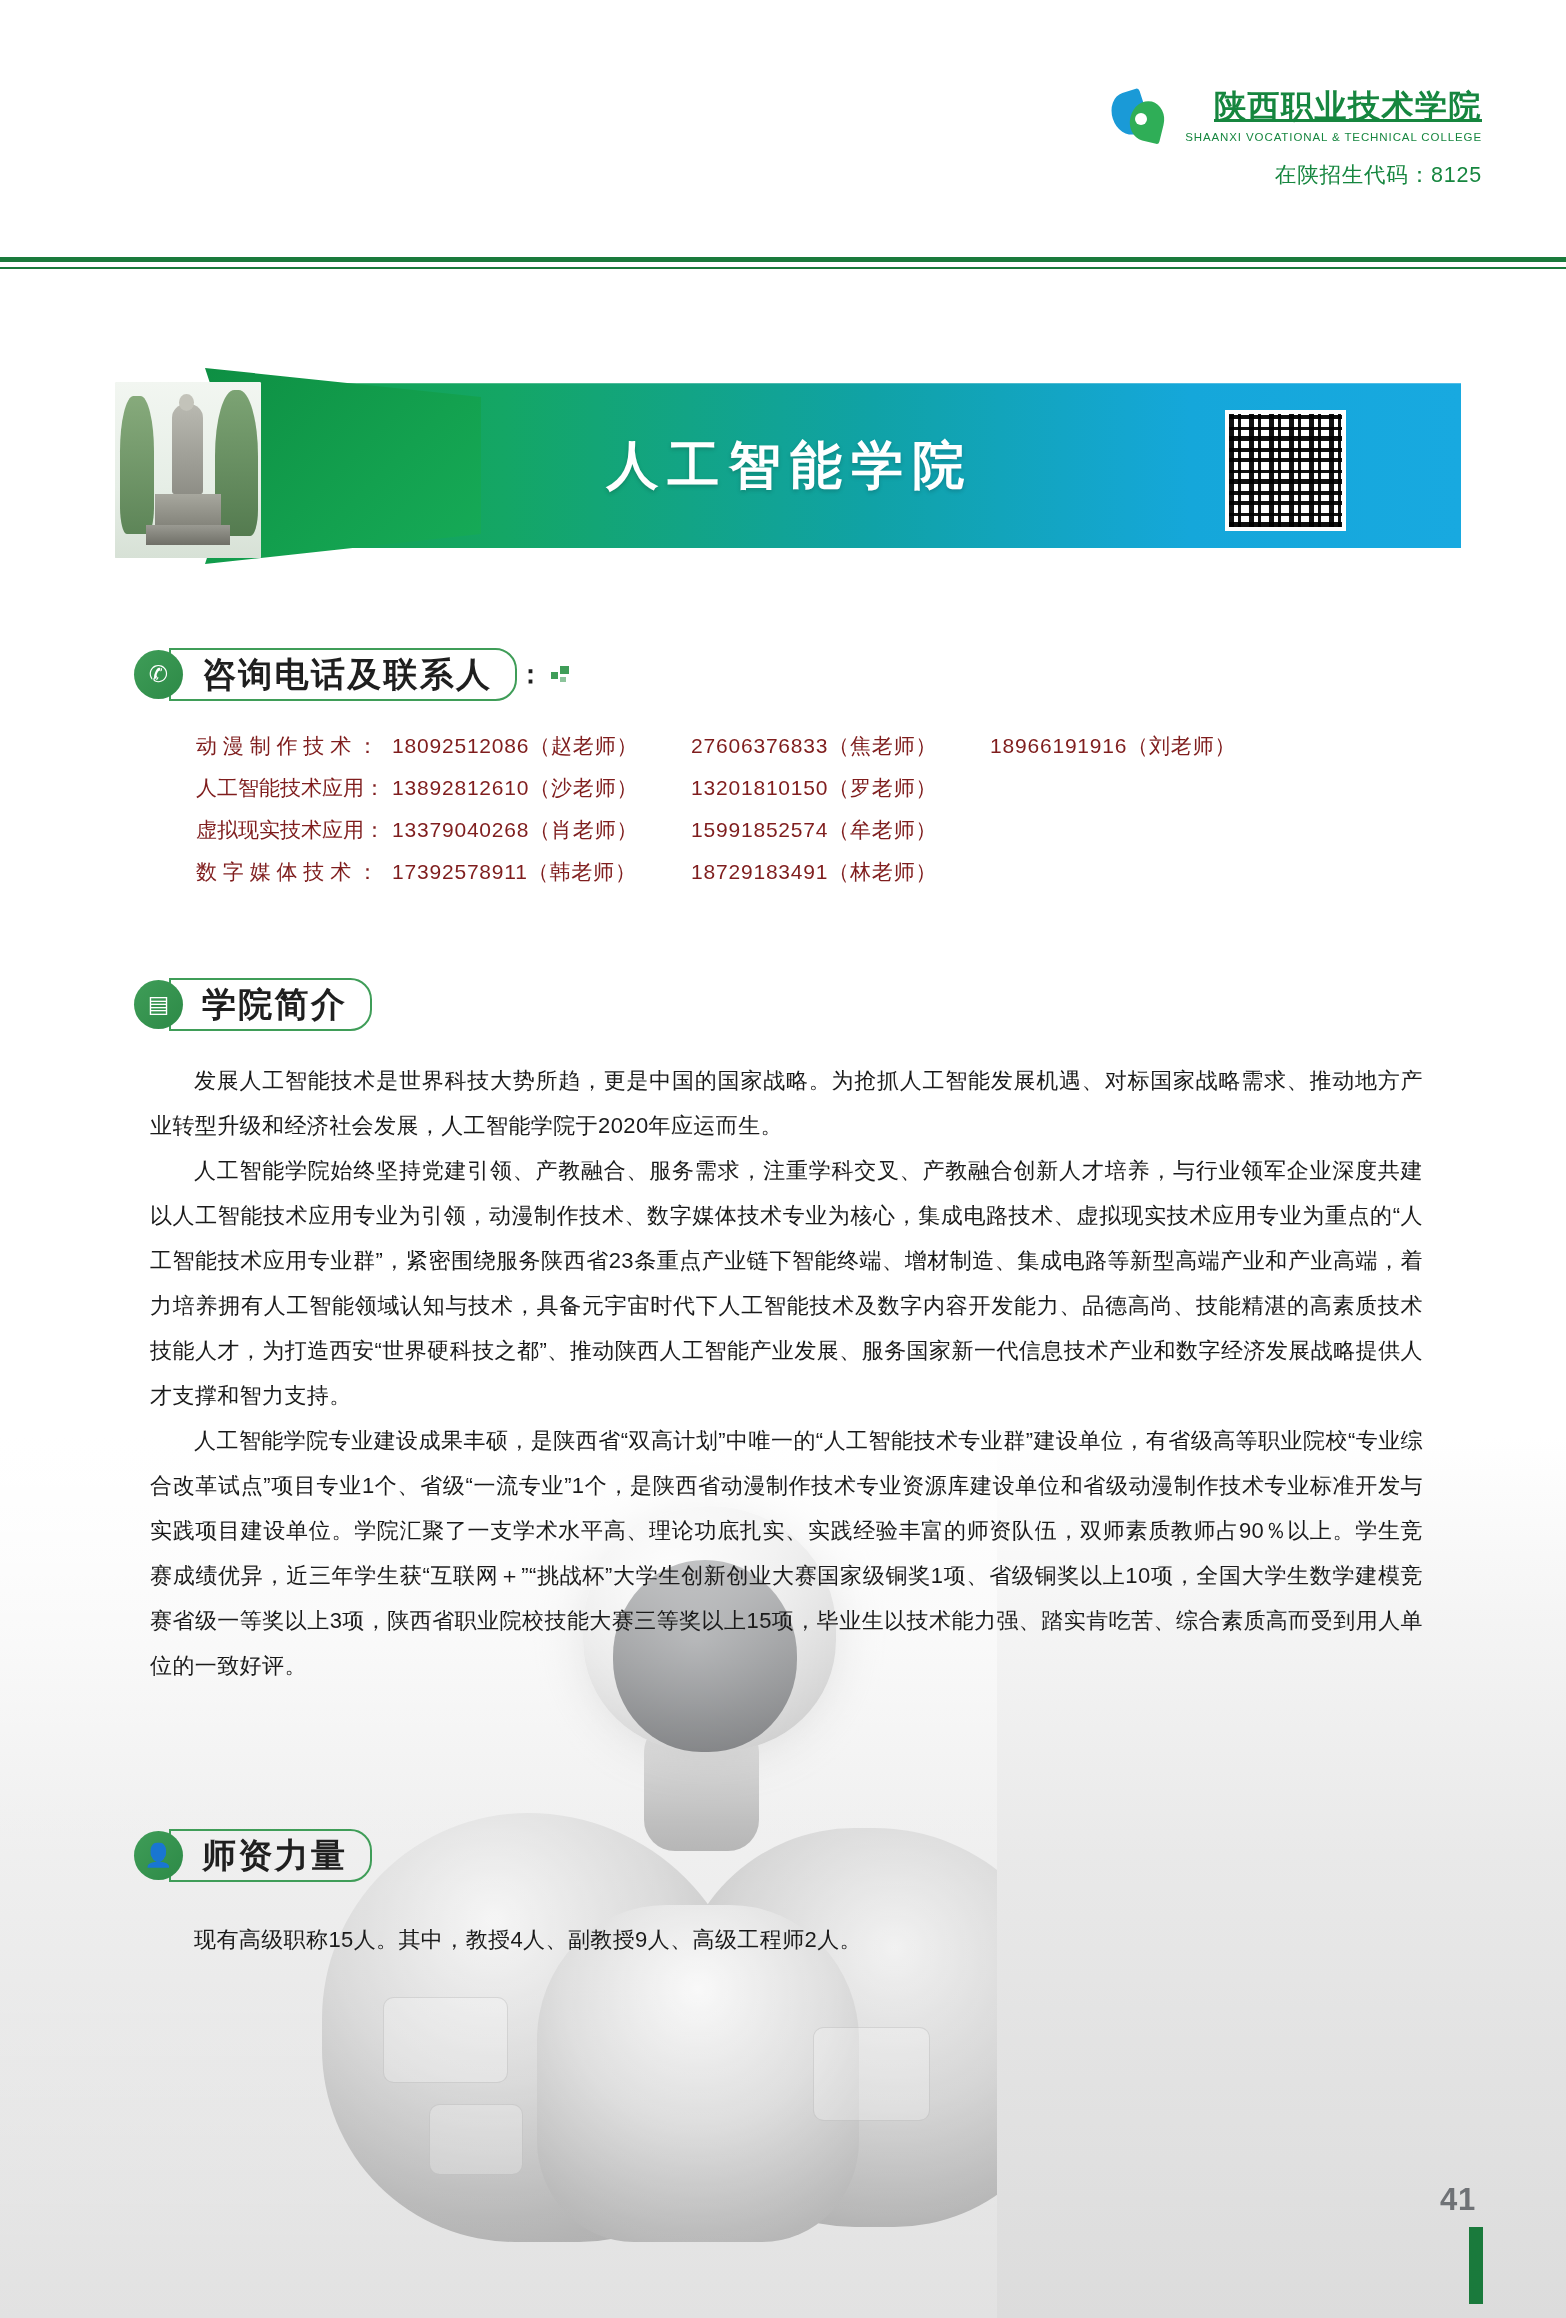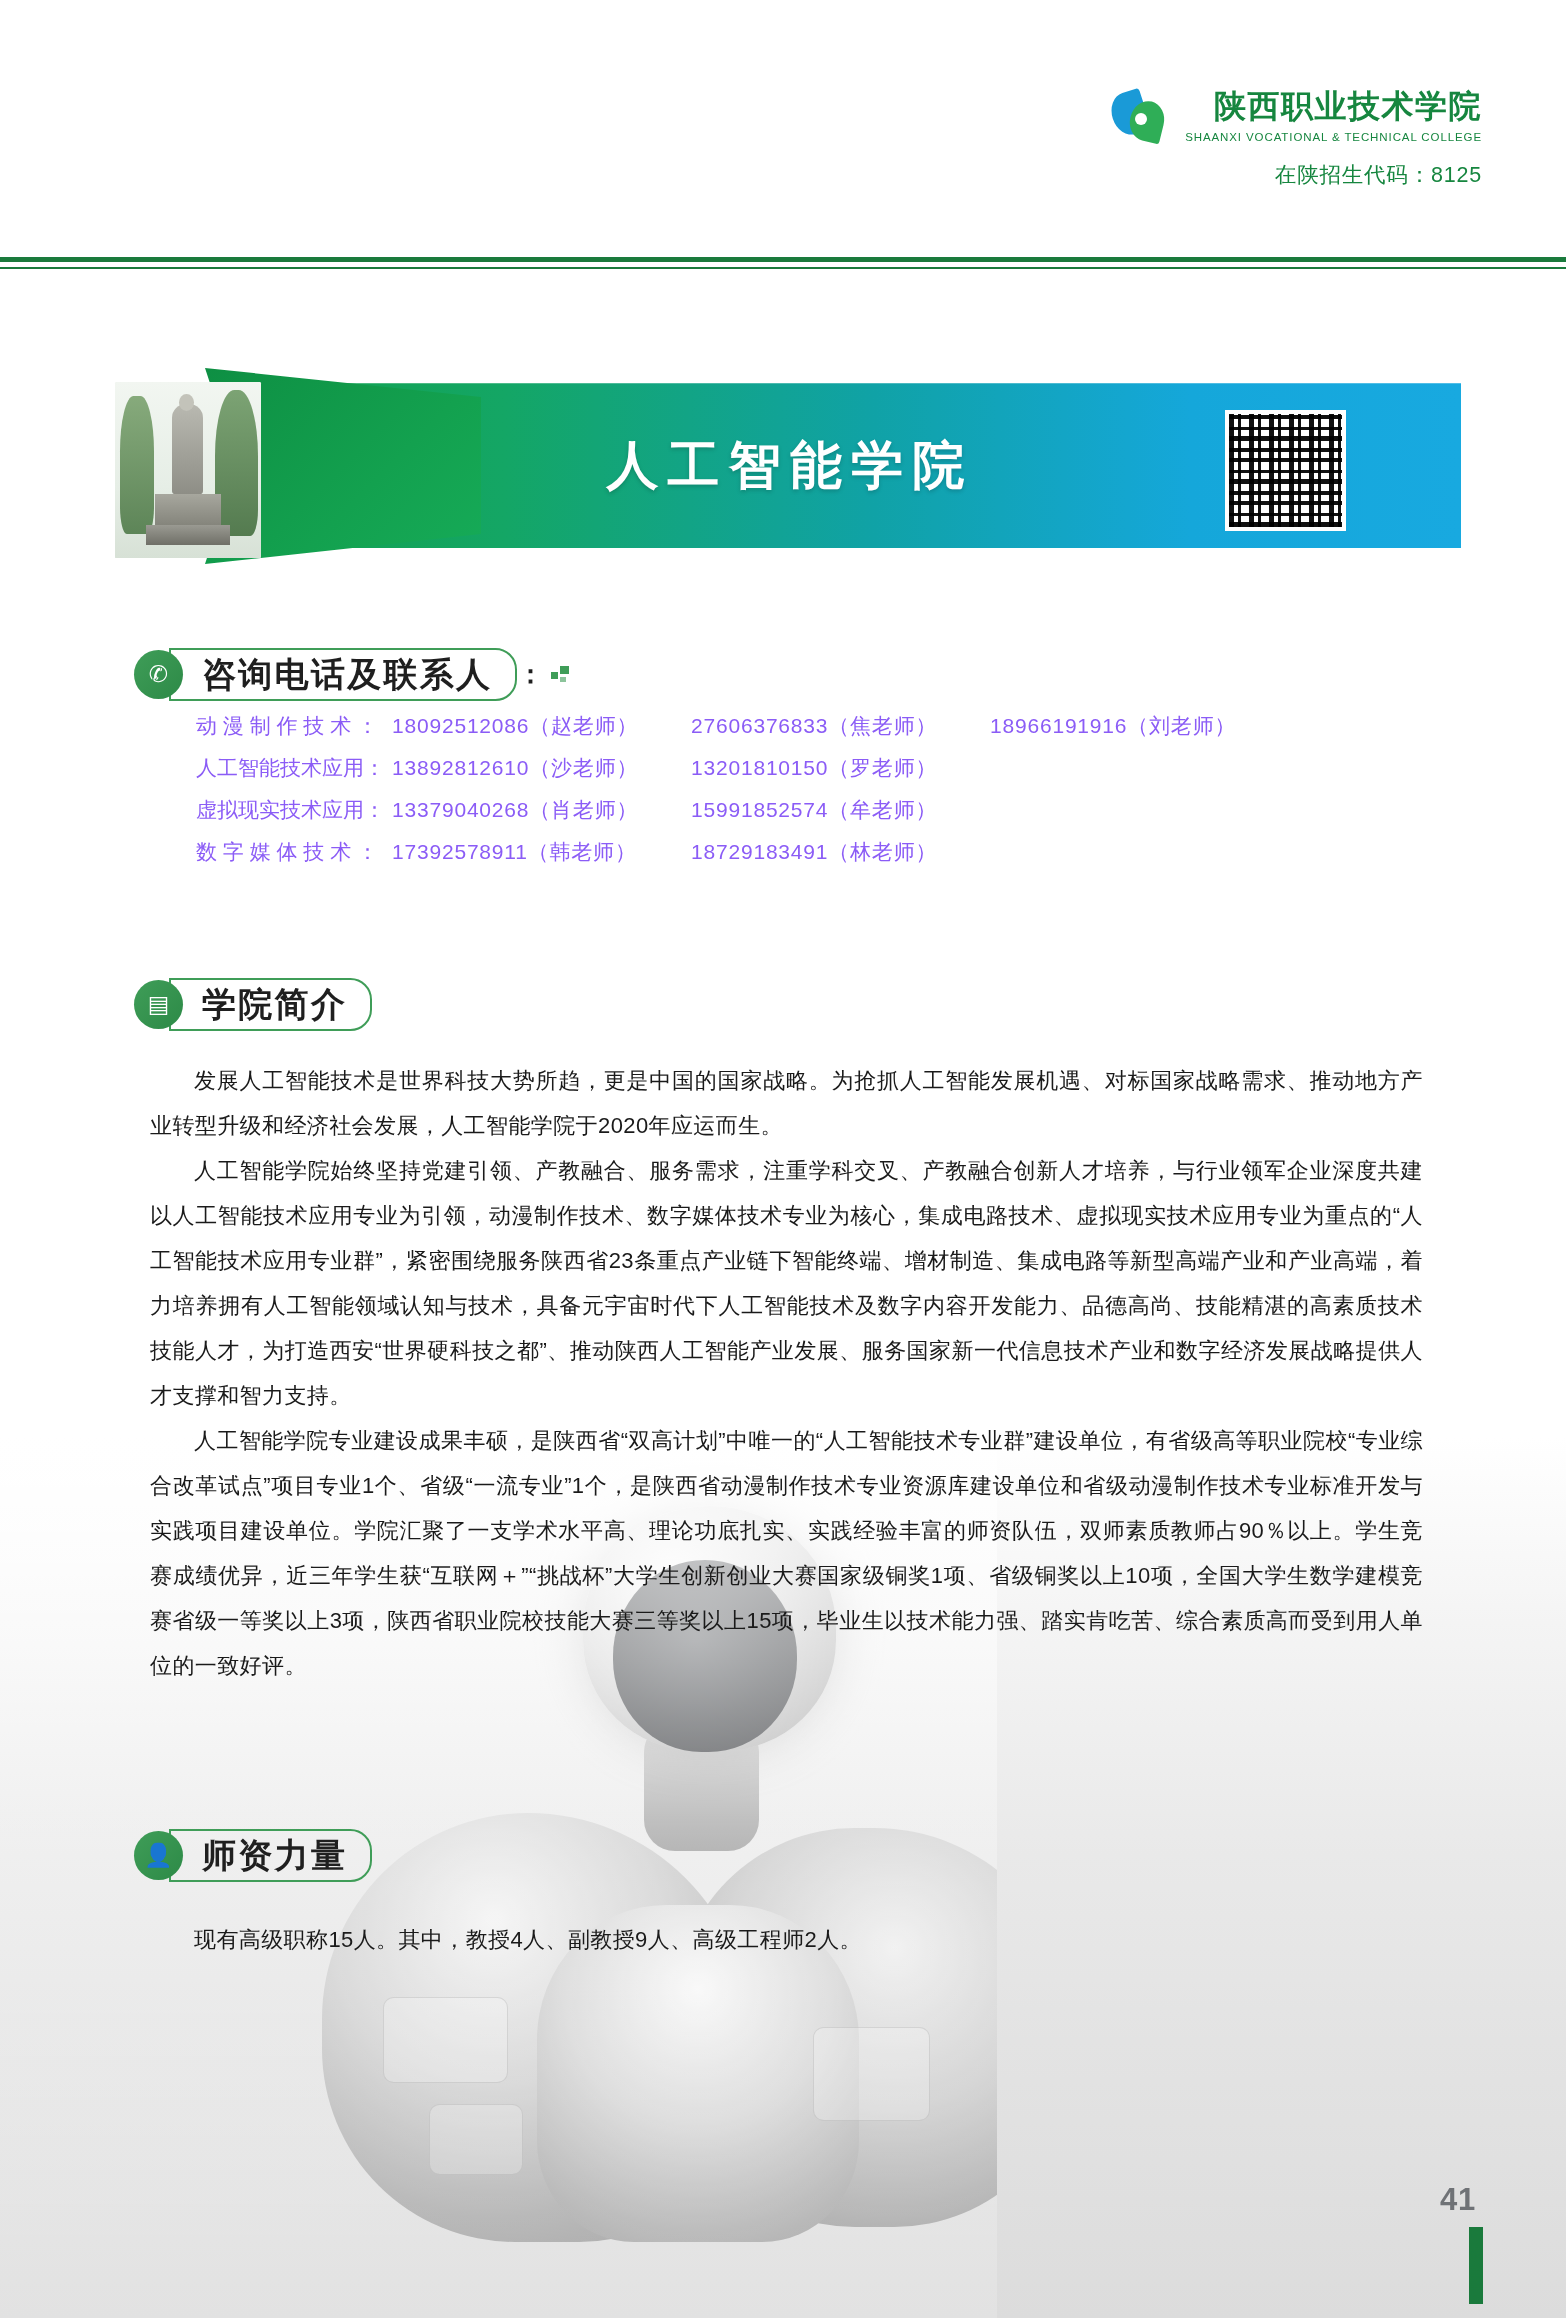--- a/index.html
+++ b/index.html
@@ -143,20 +143,21 @@
     width: 12.3px; height: 12.3px;
     background: #ffffff;
     border-radius: 50%;
   }
   .brand-cn {
     font-size: 32px;
     font-weight: bold;
     color: #16863f;
     letter-spacing: 1.5px;
     line-height: 1.1;
+    text-decoration: underline;
   }
   .brand-en {
     font-size: 11.5px;
     color: #16863f;
     letter-spacing: 0.9px;
     margin-top: 7px;
   }
   .header-title {
     font-size: 48px;
     font-weight: bold;
@@ -285,23 +286,23 @@
     background: #3f9d58;
   }
   .sec-deco i:nth-child(1){ left:0; top:6.1px; width:7px; height:7px;}
   .sec-deco i:nth-child(2){ left:9.2px; top:0; width:8.4px; height:8.4px;}
   .sec-deco i:nth-child(3){ left:9.2px; top:10.7px; width:5.4px; height:5.4px; opacity:.6;}
 
   
   .contact-block {
     position: absolute;
     left: 196px;
-    top: 705px;
+    top: 725px;
     font-size: 21px;
-    color: #8b5cf6;
+    color: #7f1d1d;
     line-height: 42px;
     letter-spacing: 0.8px;
   }
   .contact-row { display: flex; white-space: pre; }
   .contact-major {
     display: inline-block;
     width: 196px;
     letter-spacing: 4.6px;
   }
   .contact-major.tight { letter-spacing: 0; }

